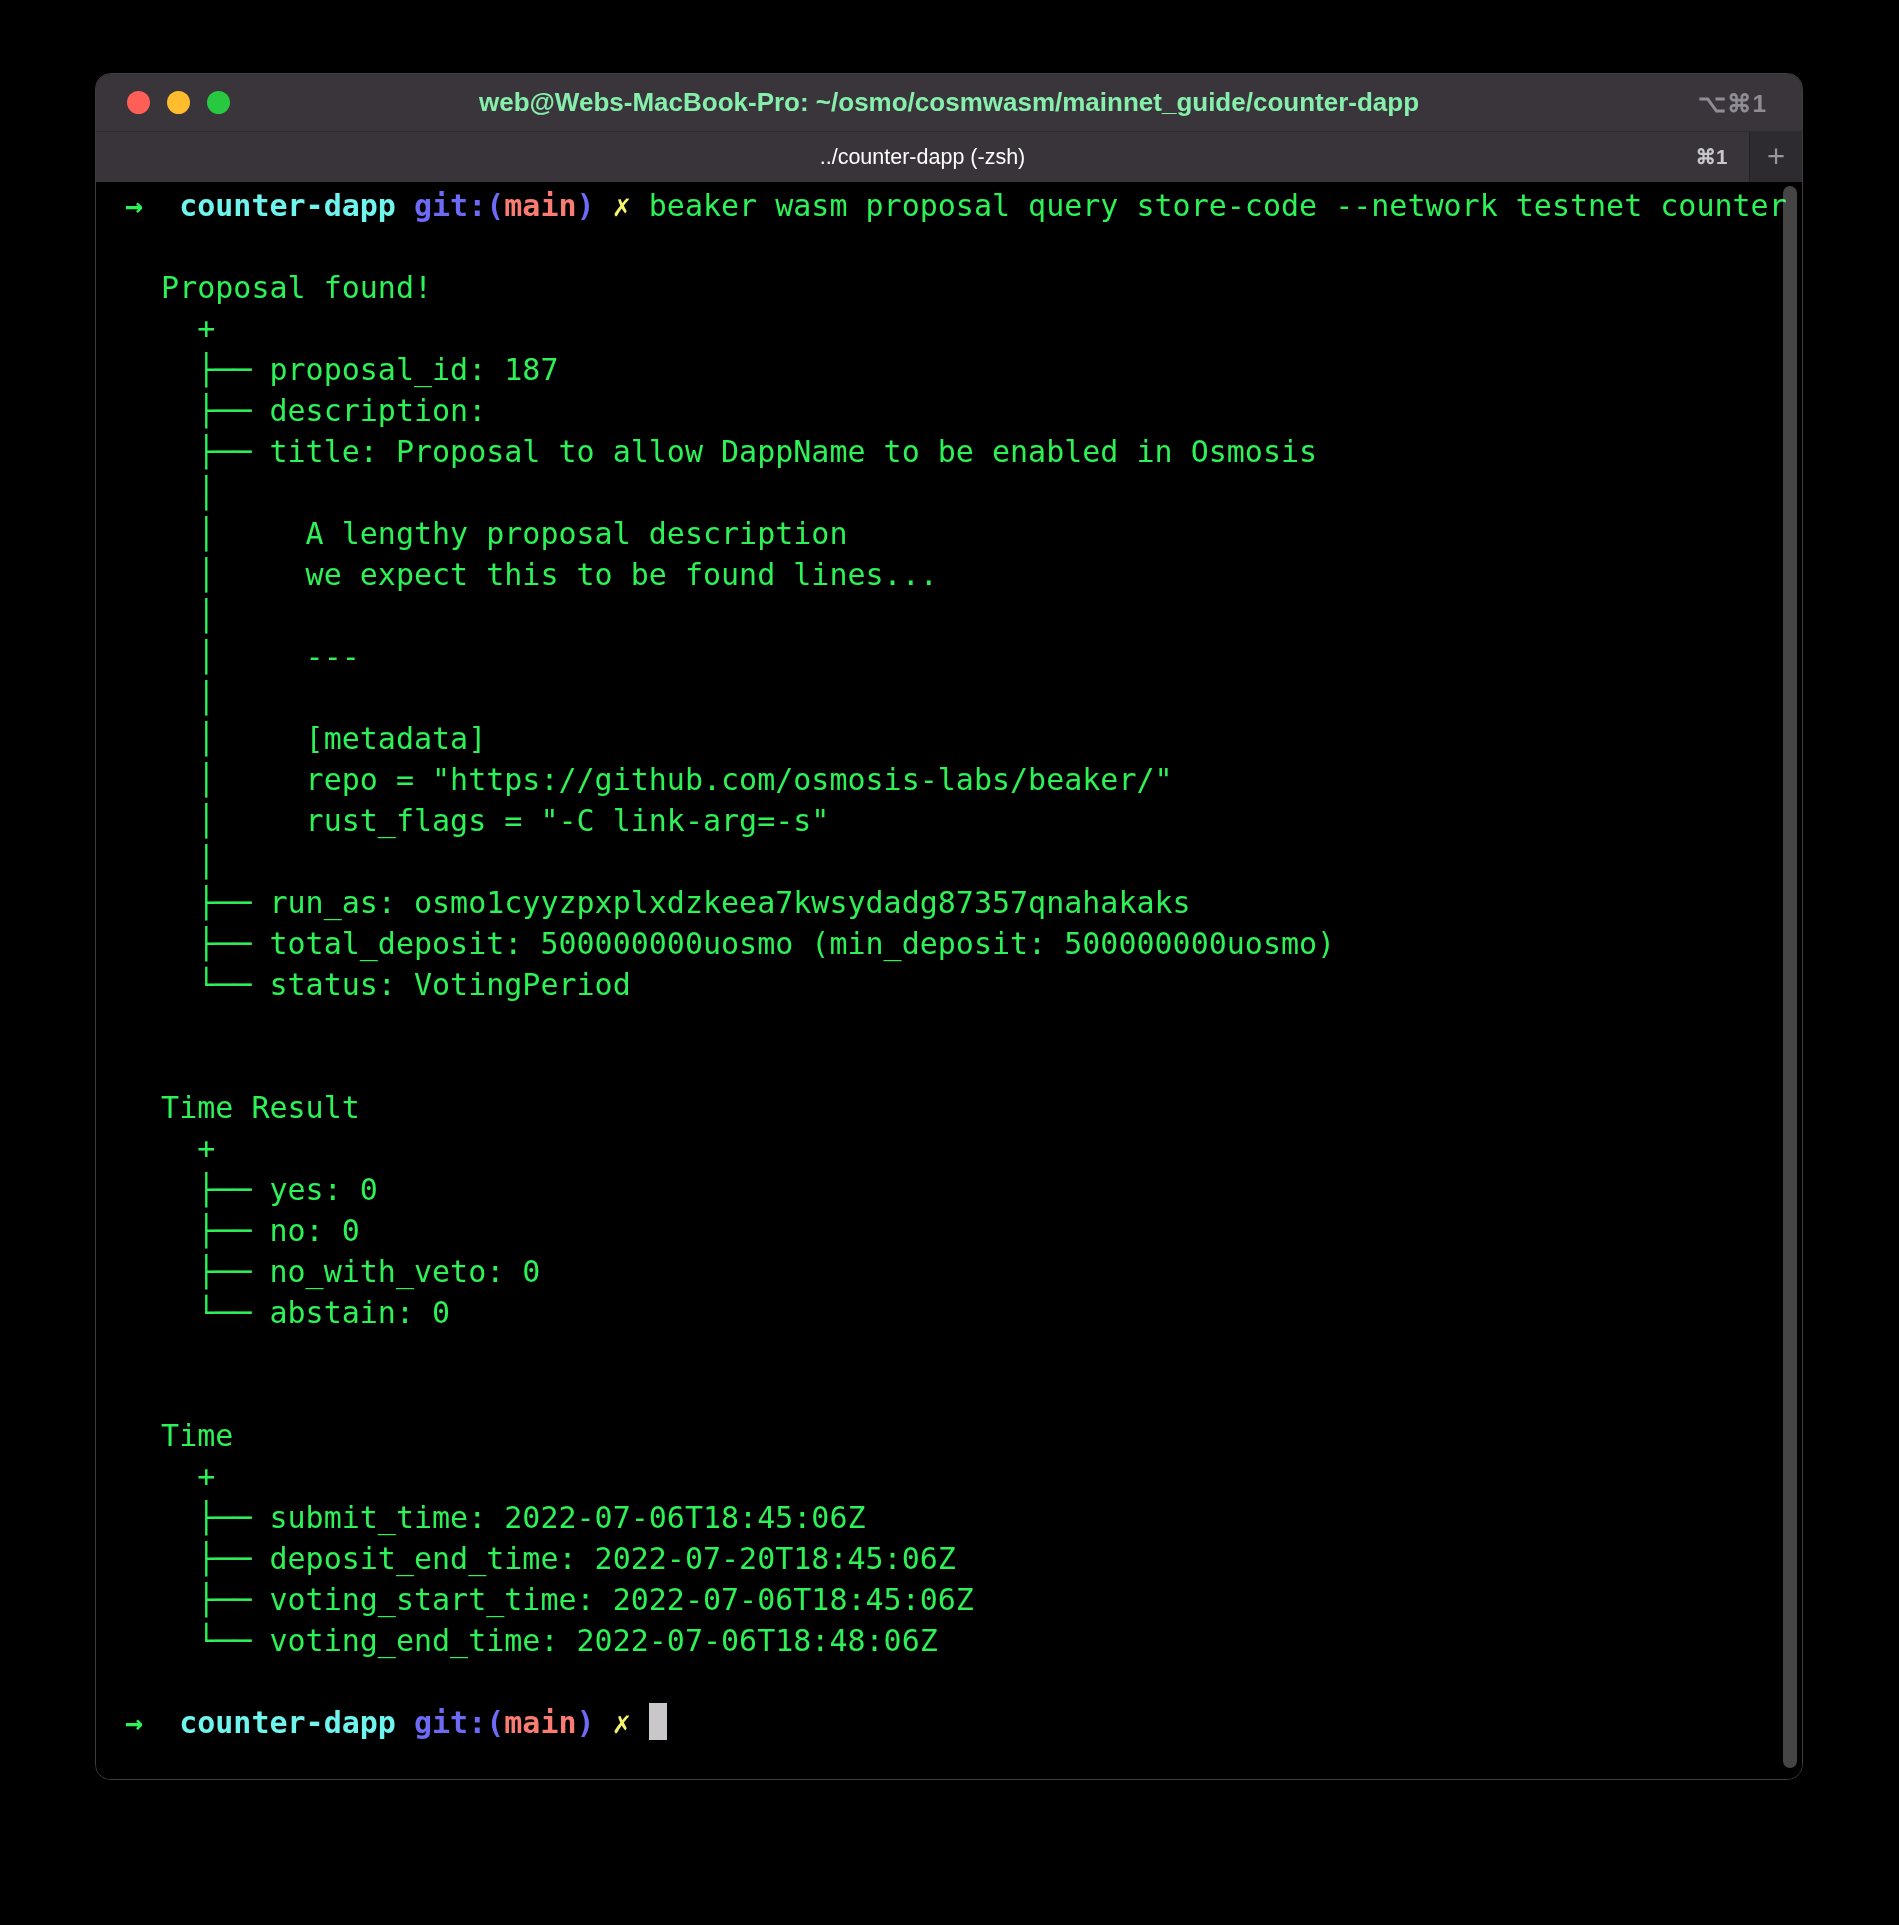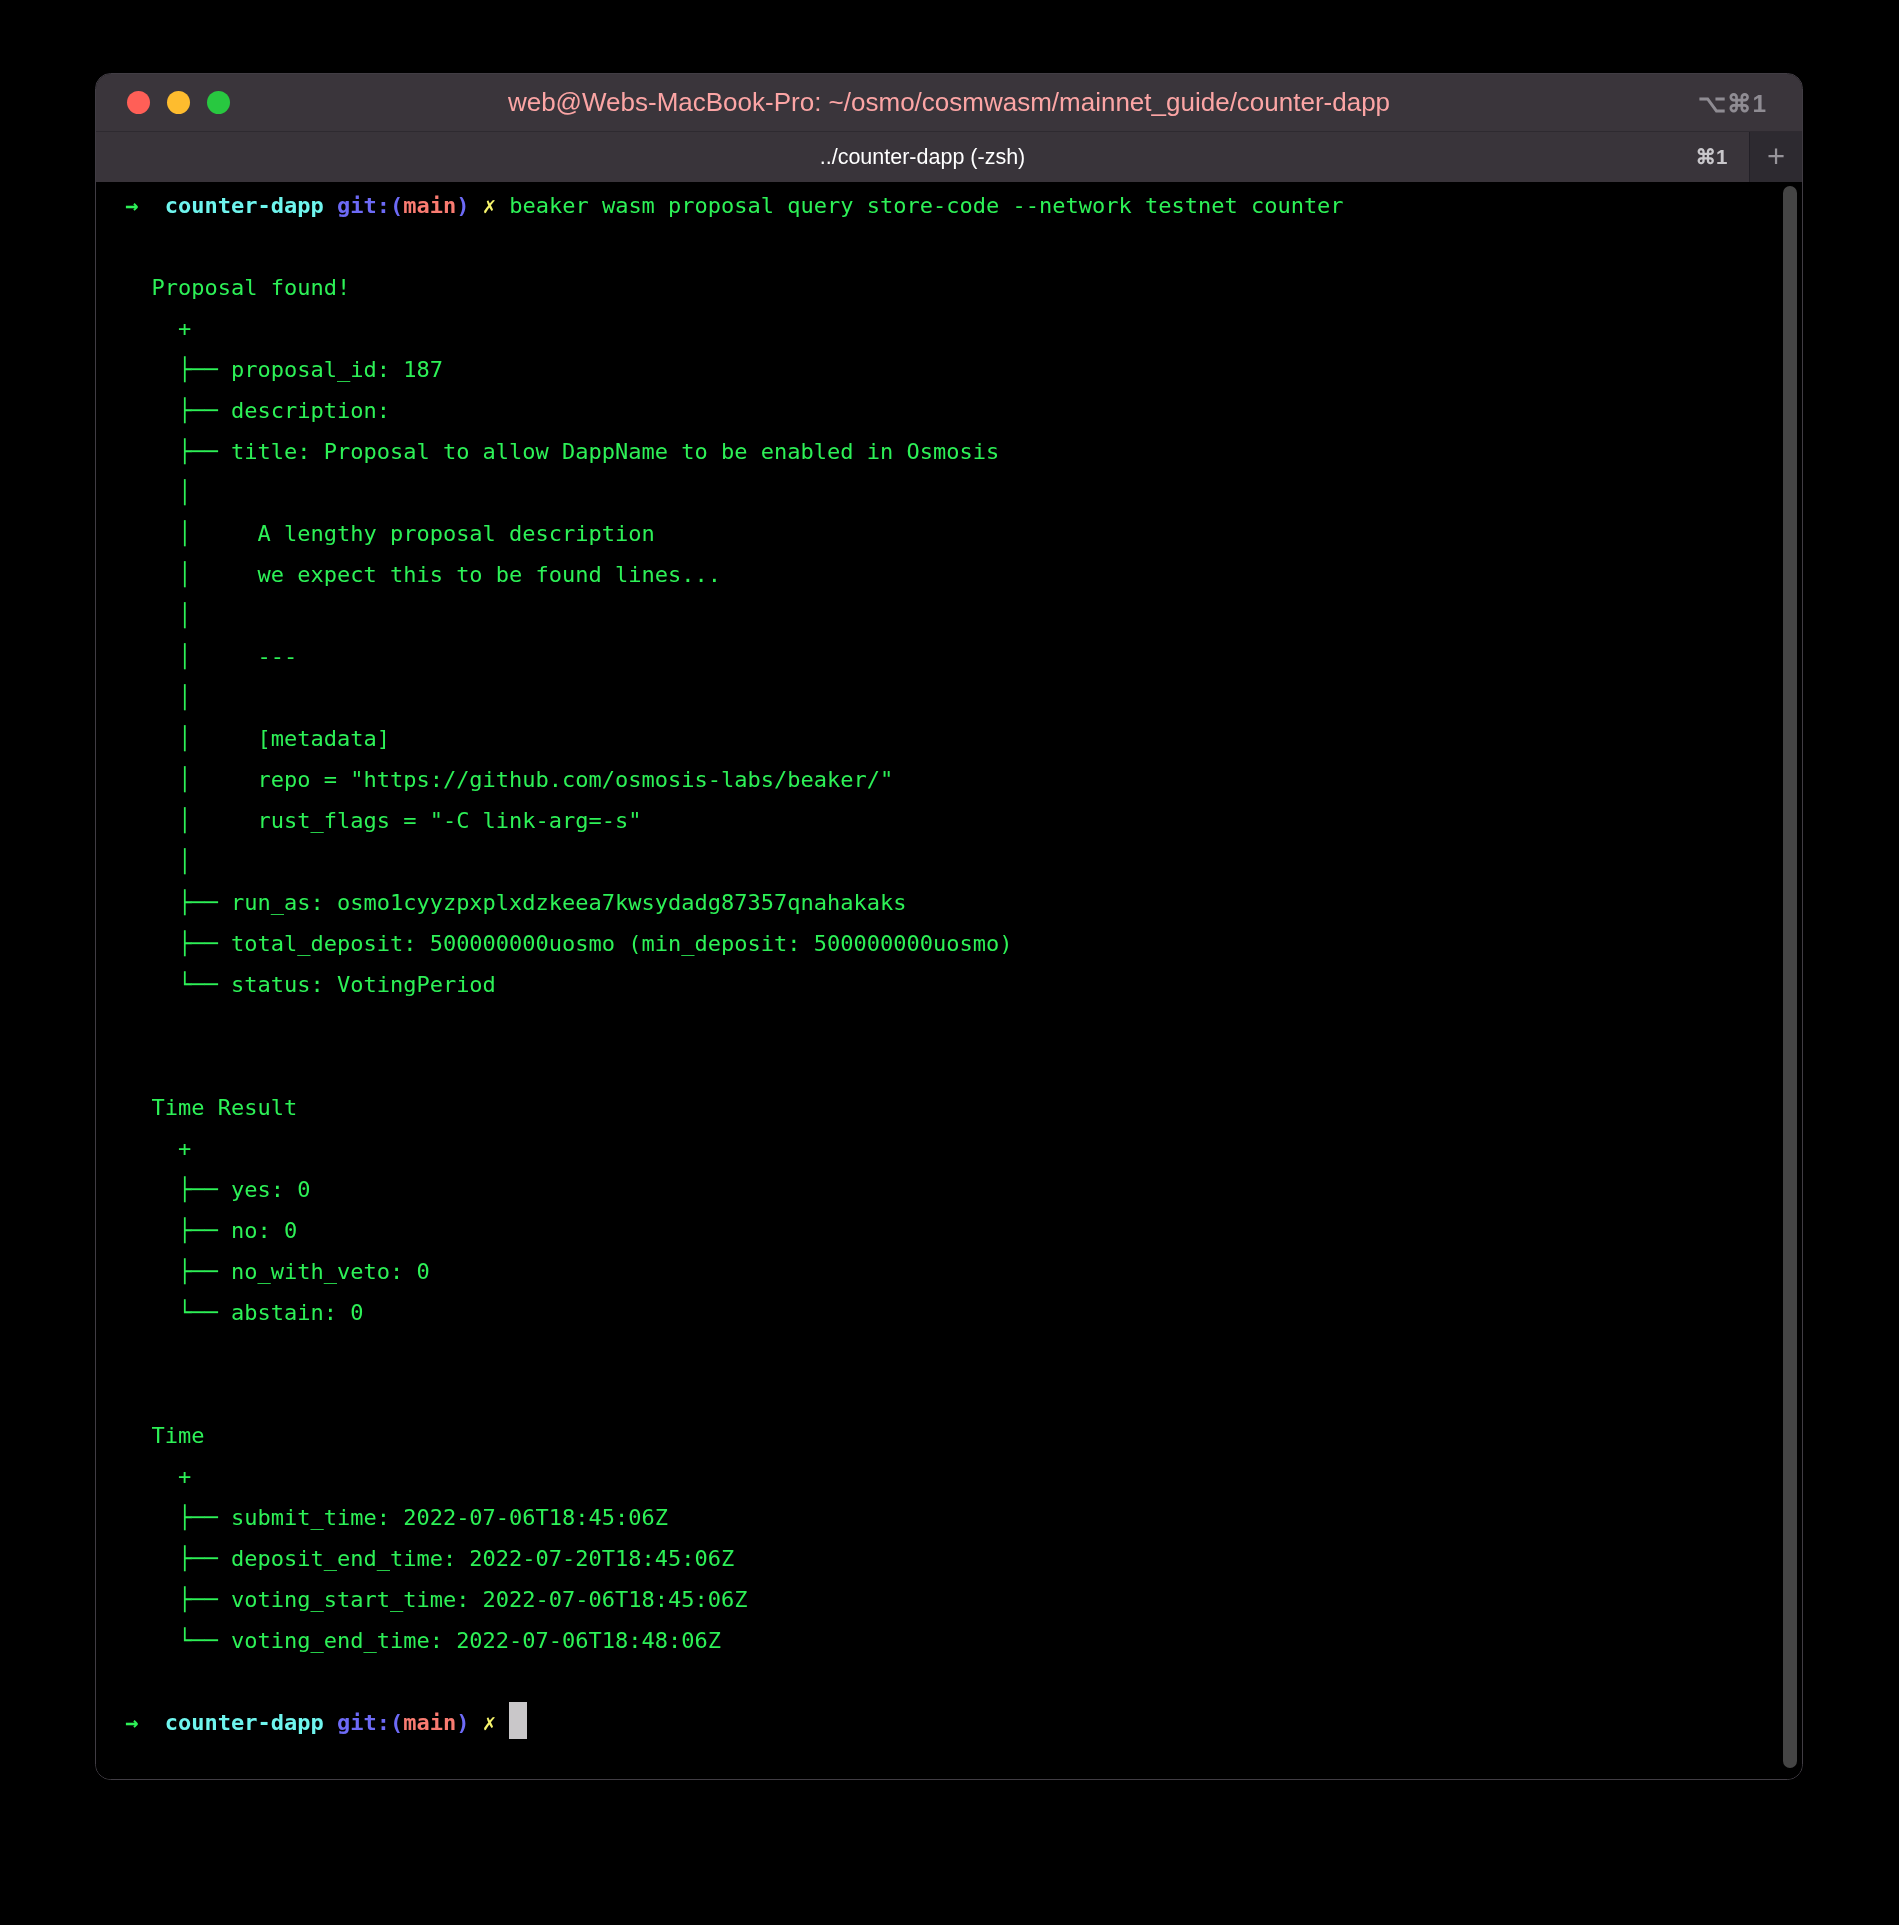--- a/index.html
+++ b/index.html
@@ -23,21 +23,21 @@
     display:flex; align-items:center; justify-content:center;
   }
   .lights {
     position:absolute; left:31px; top:0; height:100%;
     display:flex; align-items:center; gap:16.6px;
   }
   .light { width:23.4px; height:23.4px; border-radius:50%; }
   .light-close    { background:var(--light-close); }
   .light-minimize { background:var(--light-minimize); }
   .light-zoom     { background:var(--light-zoom); }
-  .title { font-size:26px; font-weight:normal; color:#fca5a5; white-space:nowrap; }
+  .title { font-size:26px; font-weight:bold; color:#86efac; white-space:nowrap; }
   .title-shortcut {
     position:absolute; right:35px; top:50%; transform:translateY(-50%);
     font-size:24.4px; font-weight:bold; color:#8f8c93; letter-spacing:1px;
   }
   .tabbar {
     height:51px; background:#39343a;
     border-top:1px solid #2e2a30;
     display:flex; align-items:stretch;
   }
   .tab {
@@ -52,21 +52,21 @@
   .newtab {
     width:53px; background:#2d2a30; border-left:1px solid #232027;
     display:flex; align-items:center; justify-content:center;
     color:#97949a; font-size:31px; font-weight:300;
   }
   .terminal {
     position:absolute; top:108px; left:0; right:0; bottom:0;
     background:#000;
     padding:2.9px 0 0 29px;
     font-family:"DejaVu Sans Mono", monospace;
-    font-size:22px;
+    font-size:30px;
     color:var(--terminal-green);
     overflow:hidden;
   }
   .t-line {
     height:41px; line-height:41px;
     white-space:pre;
   }
   .cursor {
     background:var(--cursor);
     color:transparent;

